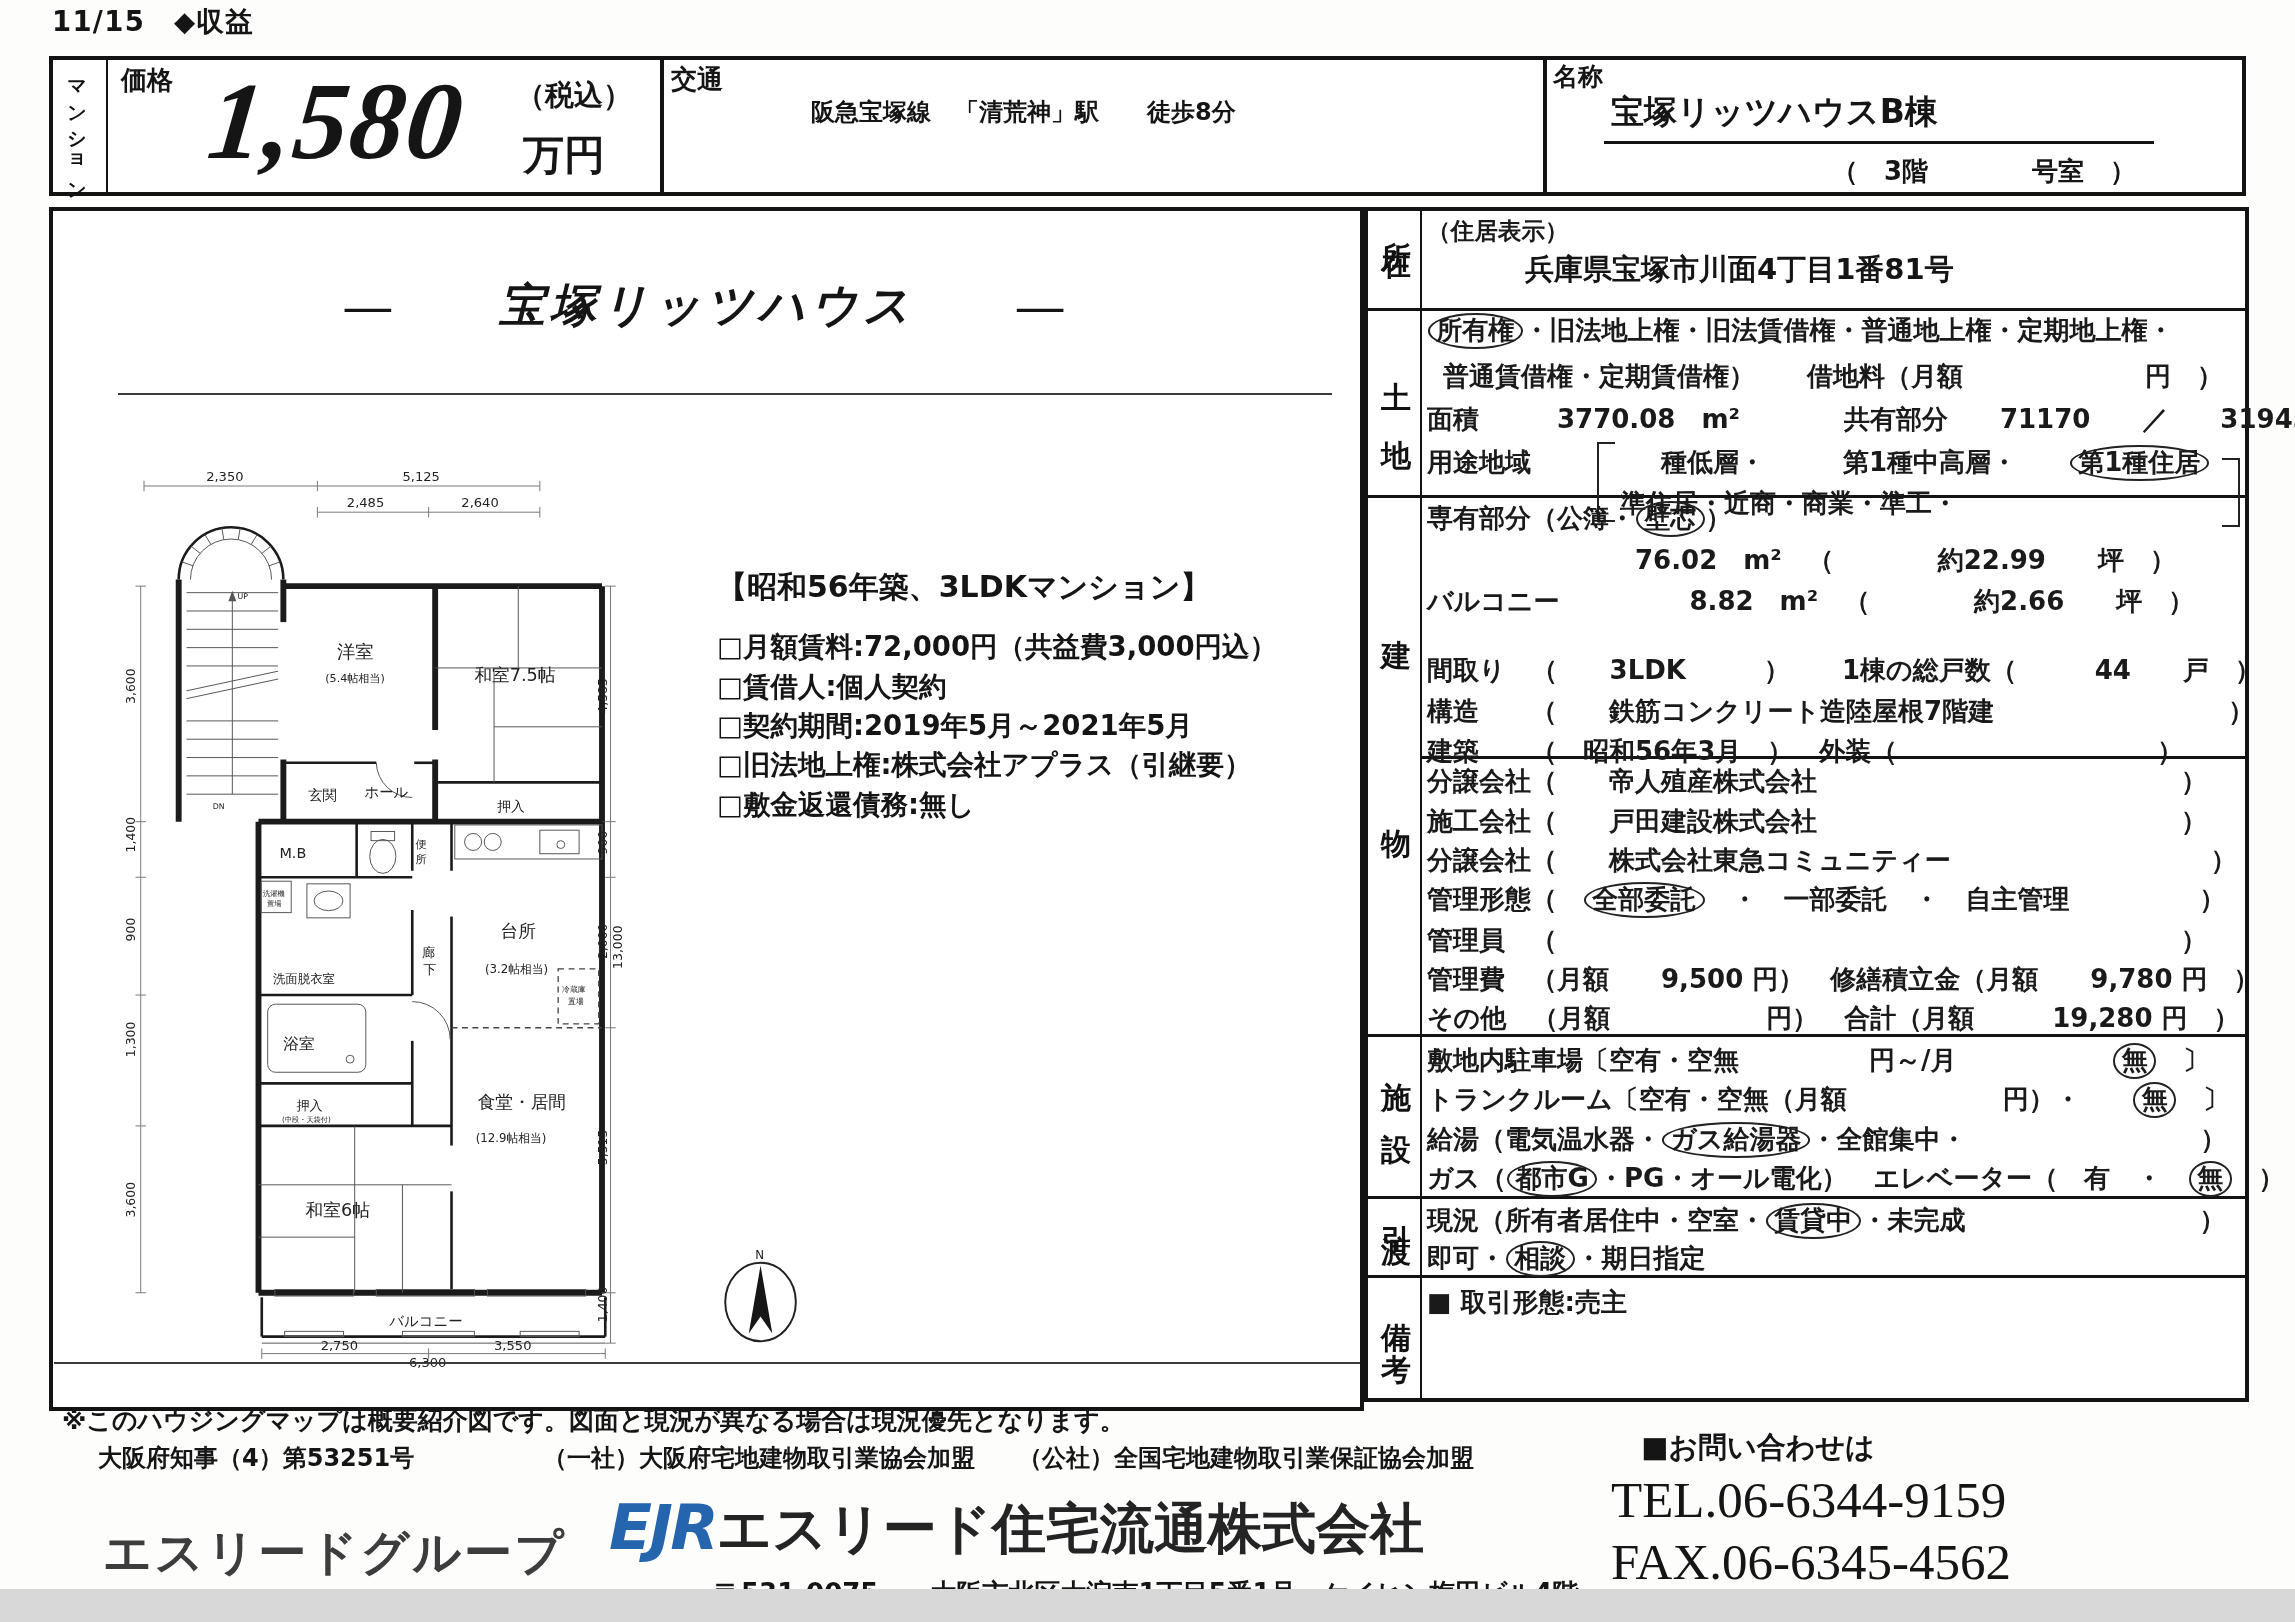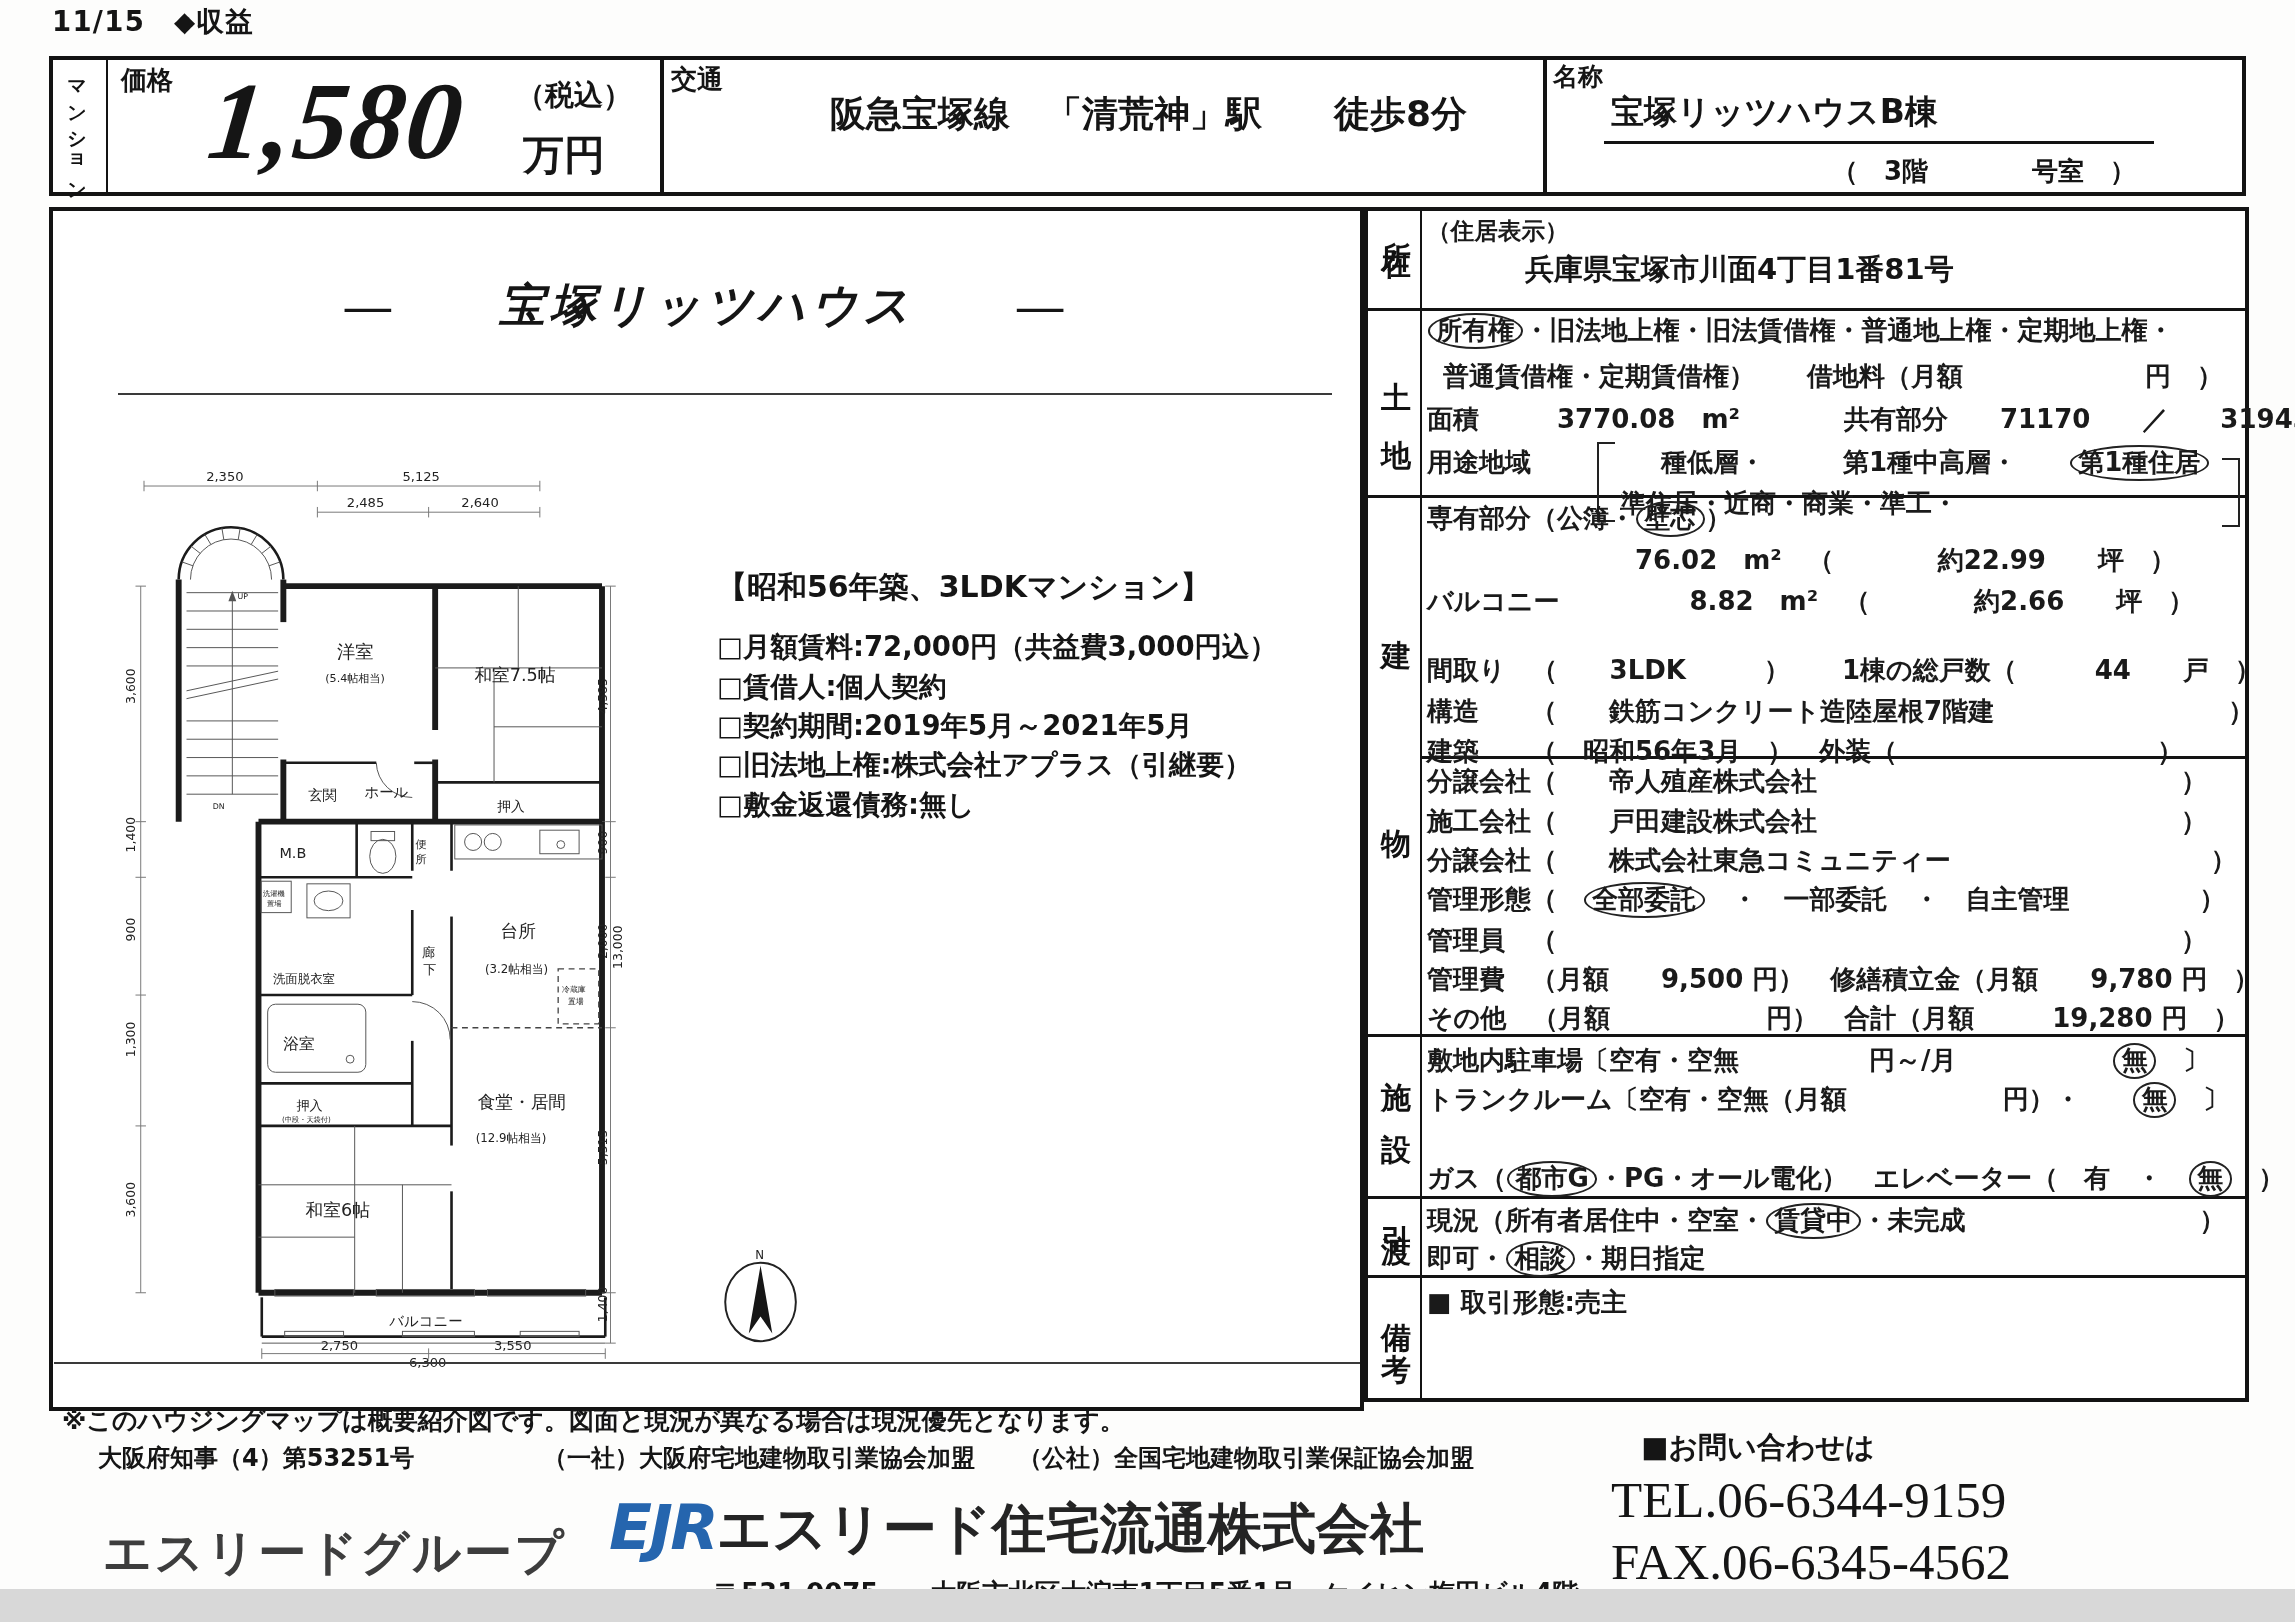--- a/index.html
+++ b/index.html
@@ -35,21 +35,21 @@
   <div class="ln" style="left:1543px;top:59px;width:3.9px;height:135px;"></div>
   <div class="ln" style="left:106px;top:60px;width:2px;height:132px;"></div>
 
   <div class="vlabel" style="left:65px;top:67px;font-size:19px;letter-spacing:3.9px;">マンション</div>
   <div class="abs b" style="left:121px;top:63px;font-size:26px;">価格</div>
   <div class="abs b serif" style="left:209px;top:58px;font-size:110px;font-style:italic;transform:skewX(-6deg);letter-spacing:1.3px;">1,580</div>
   <div class="abs b" style="left:516px;top:76px;font-size:29px;">（税込）</div>
   <div class="abs b" style="left:523px;top:128px;font-size:41px;">万円</div>
 
   <div class="abs b" style="left:671px;top:62px;font-size:26px;">交通</div>
-  <div class="abs b" style="left:811px;top:90px;font-size:36px;margin-left:19px;">阪急宝塚線　「清荒神」駅　　徒歩8分</div>
+  <div class="abs b" style="left:811px;top:96px;font-size:24px;">阪急宝塚線　「清荒神」駅　　徒歩8分</div>
 
   <div class="abs b" style="left:1553px;top:60px;font-size:25px;">名称</div>
   <div class="abs b" style="left:1611px;top:90px;font-size:33px;">宝塚リッツハウスB棟</div>
   <div class="ln" style="left:1604px;top:141px;width:550px;height:2.6px;"></div>
   <div class="abs b" style="left:1832px;top:154px;font-size:26px;">（　3階　　　　号室　）</div>
 
   <div class="box" style="left:49px;top:207px;width:1315px;height:1204px;box-sizing:border-box;"></div>
 
   <div class="abs b serif" style="left:707px;top:275px;transform:translateX(-50%);font-size:46px;font-style:italic;letter-spacing:5.2px;white-space:nowrap;">―　　宝塚リッツハウス　　―</div>
   <div class="ln2" style="left:118px;top:393px;width:1214px;height:2px;"></div>
@@ -292,20 +292,23 @@
   <div class="trow" style="top:923px;">管理員　（　　　　　　　　　　　　　　　　　　　　　　　　）</div>
   <div class="trow" style="top:962px;">管理費　（月額　　9,500 円）　修繕積立金（月額　　9,780 円　）</div>
   <div class="trow" style="top:1001px;">その他　（月額　　　　　　円）　合計（月額　　　19,280 円　）</div>
 
   <div class="trow" style="top:1043px;">
     <span>敷地内駐車場〔空有・空無　　　　　円～/月　　　　　　</span><span class="circ">無</span><span>　〕</span>
   </div>
   <div class="trow" style="top:1082px;">
     <span>トランクルーム〔空有・空無（月額　　　　　　円）・　　</span><span class="circ">無</span><span>　〕</span>
   </div>
+  <div class="trow" style="top:1122px;">
+    <span>給湯（電気温水器・</span><span class="circ">ガス給湯器</span><span>・全館集中・　　　　　　　　　）</span>
+  </div>
   <div class="trow" style="top:1161px;">
     <span>ガス（</span><span class="circ">都市G</span><span>・PG・オール電化）　エレベーター（　有　・　</span><span class="circ">無</span><span>　）</span>
   </div>
 
   <div class="trow" style="top:1203px;">
     <span>現況（所有者居住中・空室・</span><span class="circ">賃貸中</span><span>・未完成　　　　　　　　　）</span>
   </div>
   <div class="trow" style="top:1241px;">
     <span>即可・</span><span class="circ">相談</span><span>・期日指定</span>
   </div>

